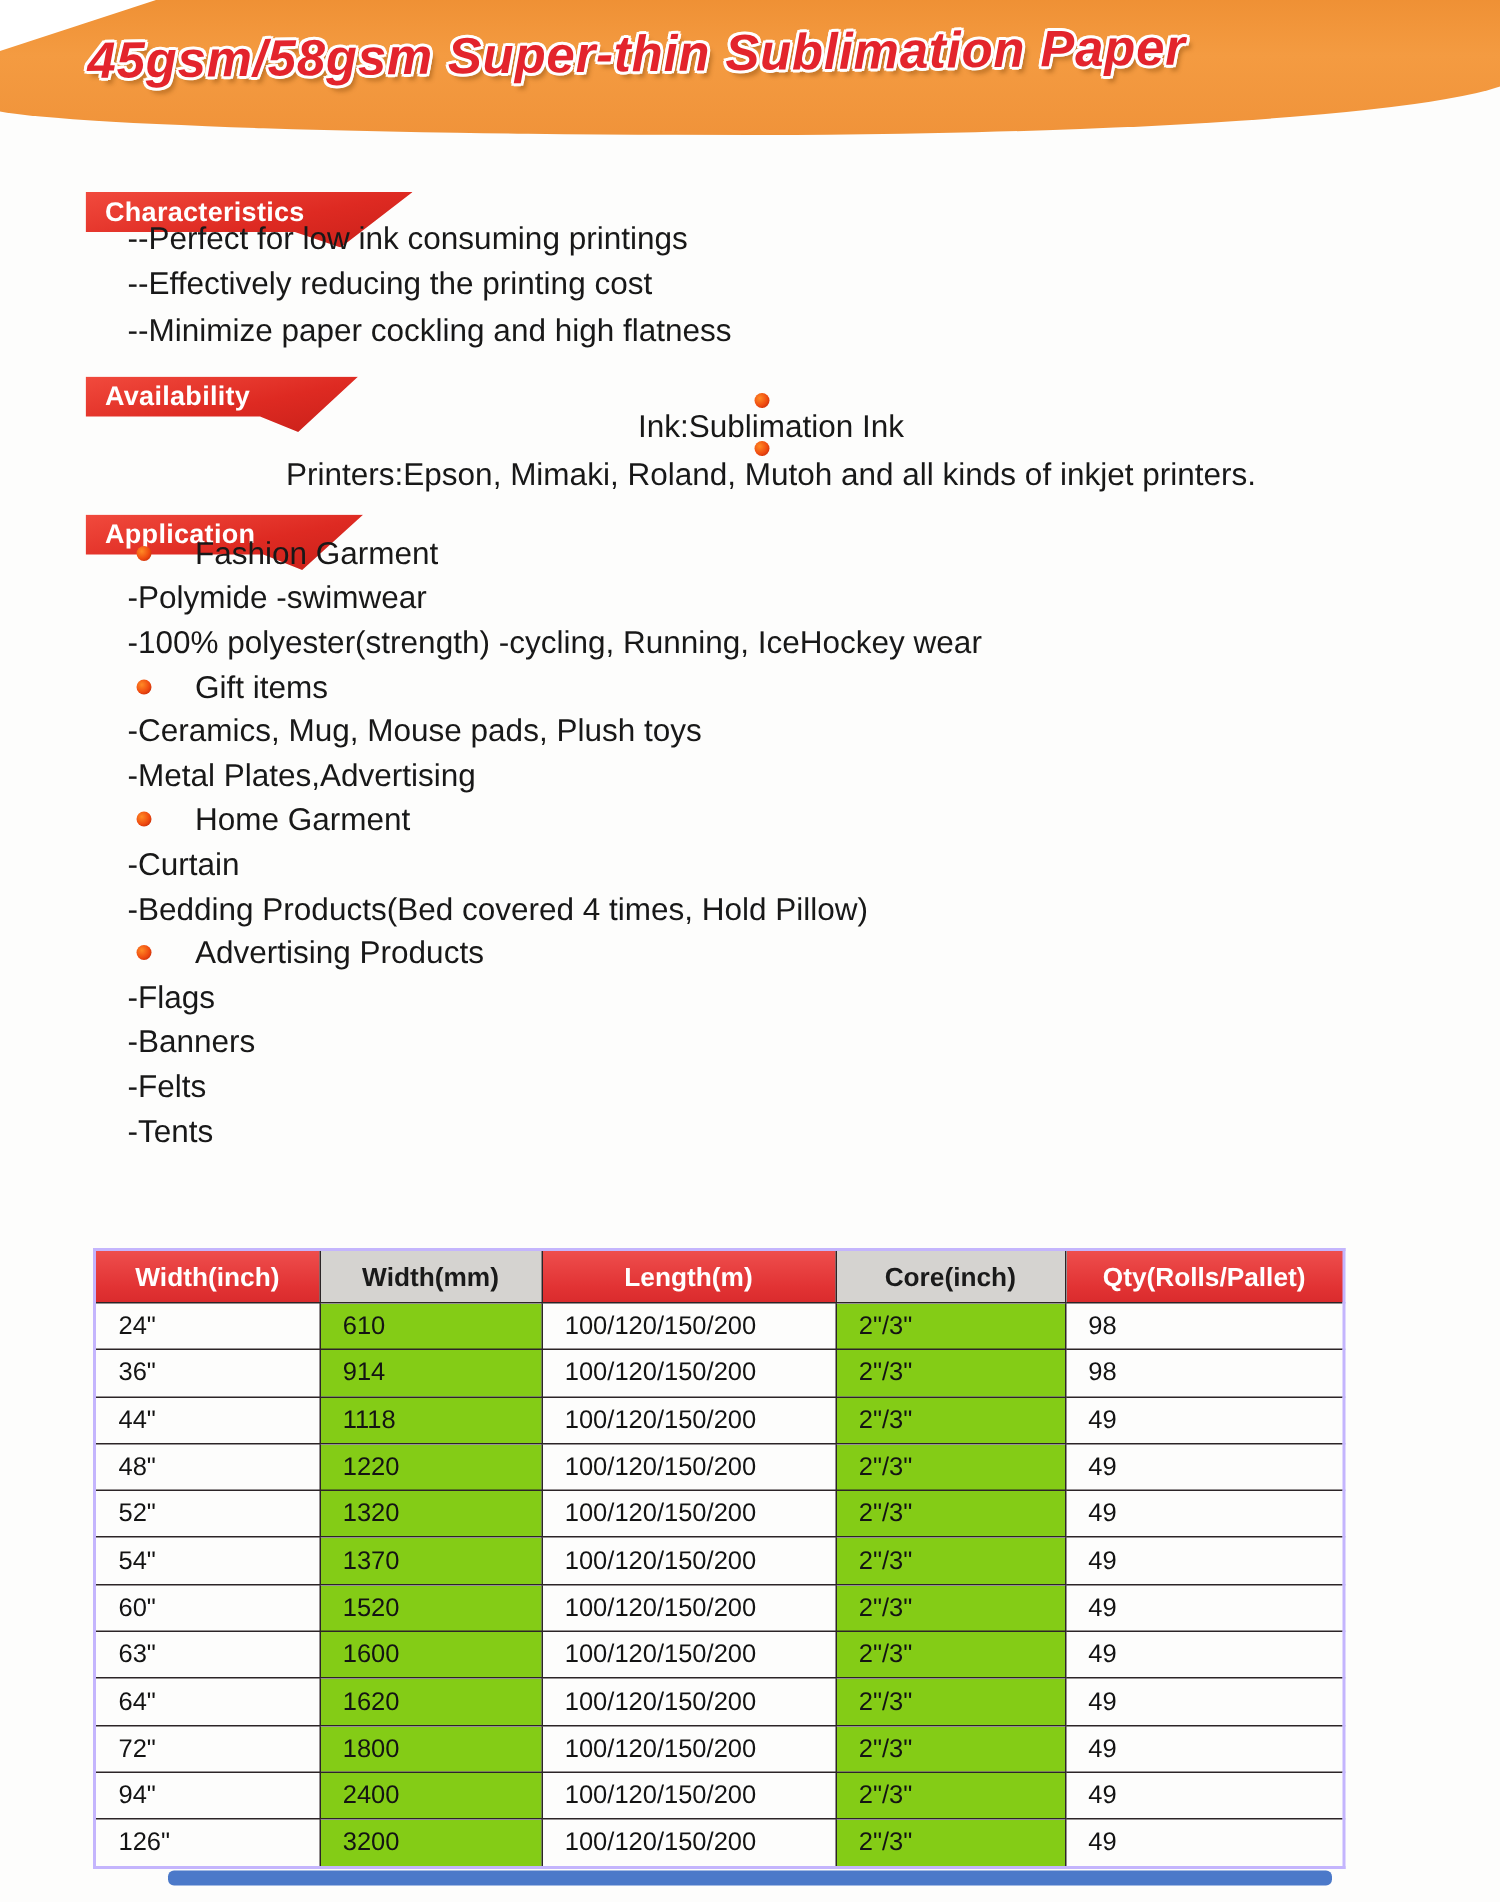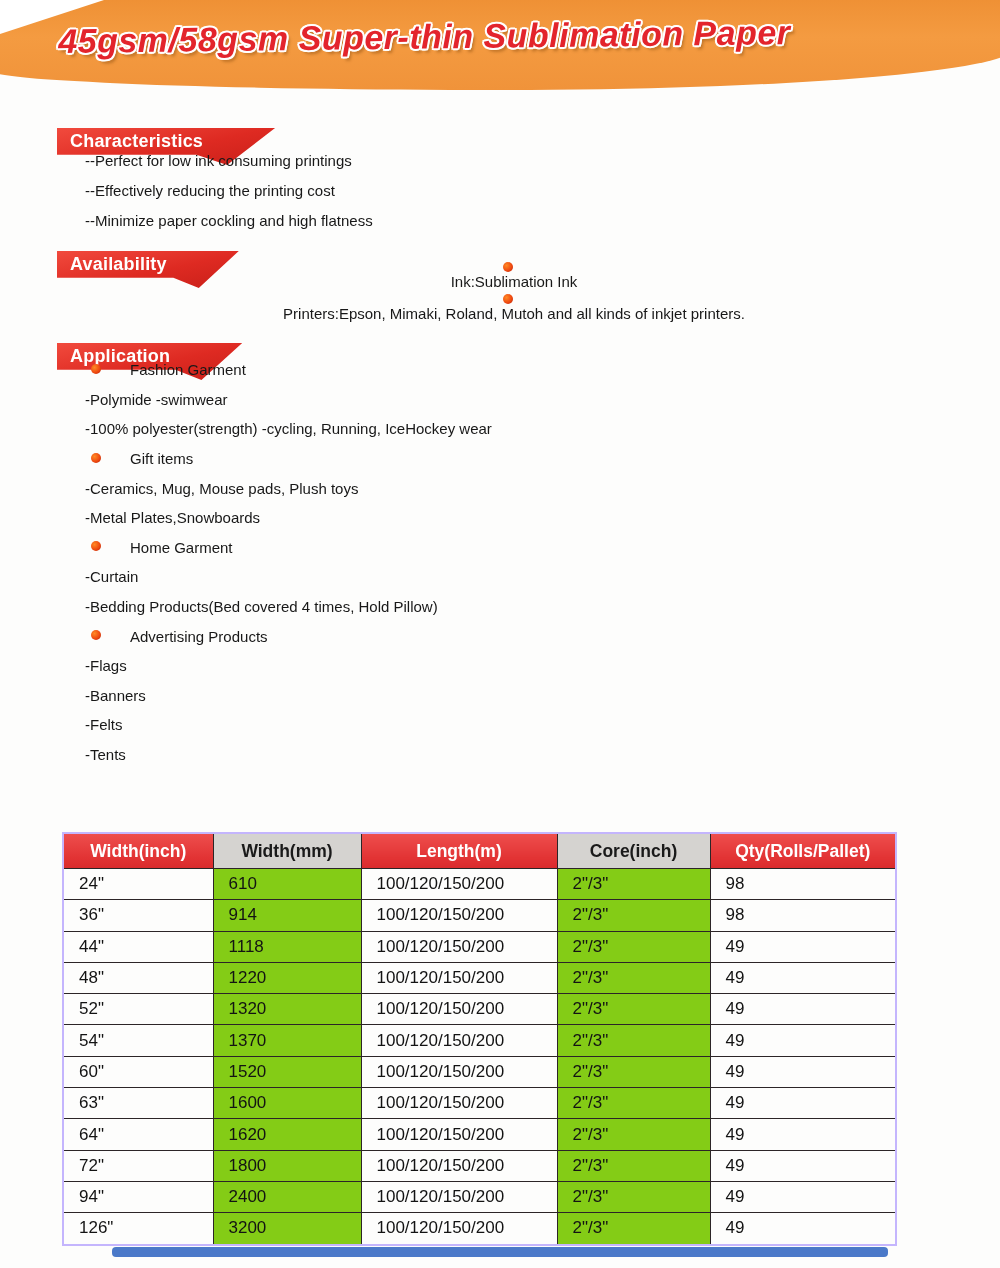--- a/index.html
+++ b/index.html
@@ -36,21 +36,21 @@
   .ribbon .shape{
     display:inline-block;height:37px;line-height:27px;
     padding:0 72px 0 13px;box-sizing:border-box;
     color:#fff;font-size:18px;font-weight:bold;letter-spacing:.2px;
     background:linear-gradient(168deg,#f14a3d 0%,#de2a22 55%,#c92019 100%);
     clip-path:polygon(0 0,100% 0,78% 100%,64% 72%,0 72%);
     margin-top:17px;
   }
   
   .items{position:absolute;left:57px;width:880px;}
-  .item{display:flex;align-items:center;font-size:15px;color:#181818;}
+  .item{display:flex;align-items:center;font-size:21px;color:#181818;}
   .list-characteristics .item{height:30.3px;}
   .list-availability  .item{height:32px;flex-direction:column;}
   .list-application   .item{height:29.6px;gap:16px;}
   .item.plain{padding-left:28px;}
   .item.bulleted{padding-left:34px;}
   .bullet{
     flex:0 0 auto;width:10px;height:10px;border-radius:50%;
     background:radial-gradient(circle at 35% 35%,#ff8a25 0%,#ef4a10 55%,#b01d08 100%);
     margin-right:13px;position:relative;top:-1px;
   }
@@ -135,21 +135,21 @@
     <span>-100% polyester(strength) -cycling, Running, IceHockey wear</span>
   </div>
   <div class="item bulleted">
     <span class="bullet"></span>
     <span>Gift items</span>
   </div>
   <div class="item plain">
     <span>-Ceramics, Mug, Mouse pads, Plush toys</span>
   </div>
   <div class="item plain">
-    <span>-Metal Plates,Snowboards</span>
+    <span>-Metal Plates,Advertising</span>
   </div>
   <div class="item bulleted">
     <span class="bullet"></span>
     <span>Home Garment</span>
   </div>
   <div class="item plain">
     <span>-Curtain</span>
   </div>
   <div class="item plain">
     <span>-Bedding Products(Bed covered 4 times, Hold Pillow)</span>

